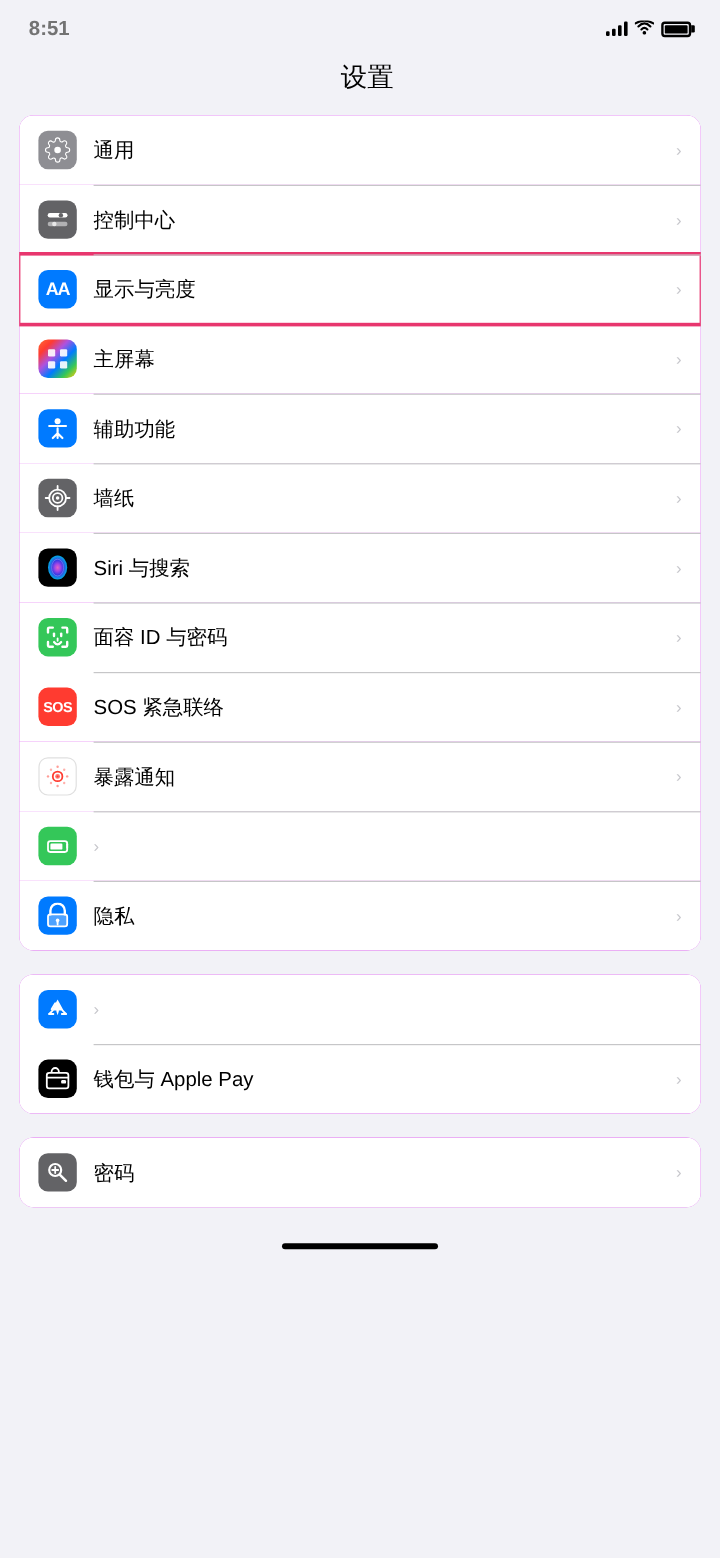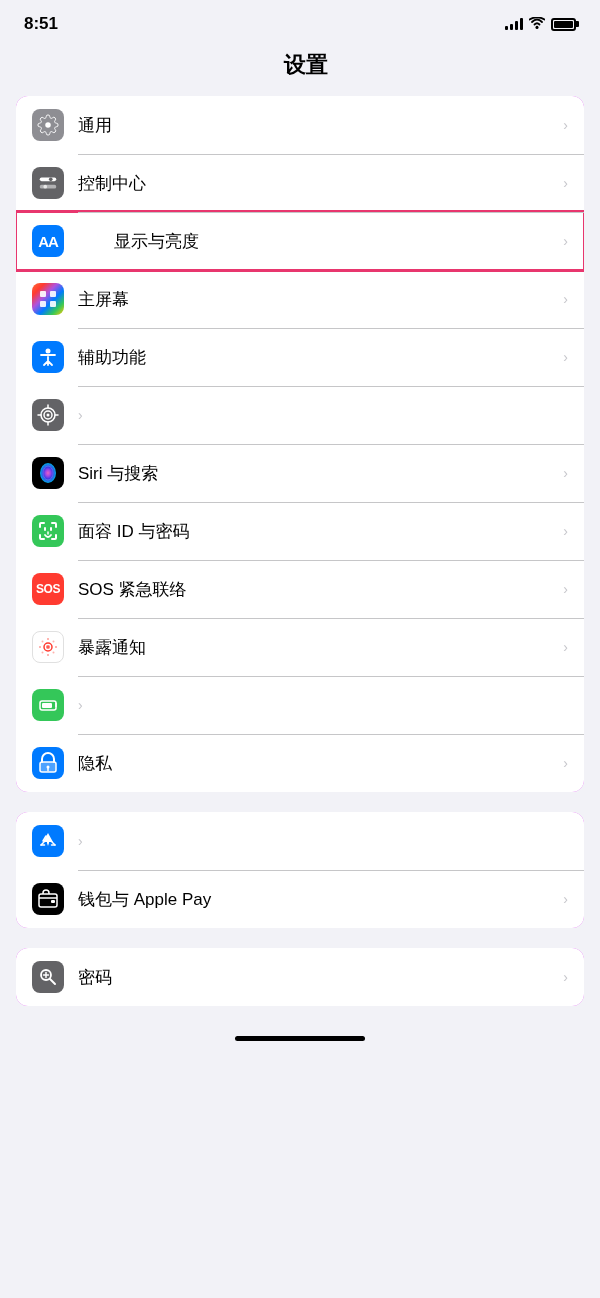--- a/index.html
+++ b/index.html
@@ -16,21 +16,21 @@
     .status-bar {
       display: flex;
       justify-content: space-between;
       align-items: center;
       padding: 14px 24px 8px 24px;
       background: #f2f2f7;
     }
     .status-time {
       font-size: 17px;
       font-weight: 600;
-      color: #000000;
+      color: #737373;
     }
     .status-icons {
       display: flex;
       align-items: center;
       gap: 6px;
     }
     .signal-bars {
       display: flex;
       align-items: flex-end;
       gap: 2px;
@@ -71,21 +71,21 @@
       width: 100%;
       height: 100%;
       background: #000;
       border-radius: 1px;
     }
 
     
     .page-title {
       text-align: center;
       font-size: 22px;
-      font-weight: 700;
+      font-weight: 400;
       color: #000;
       padding: 8px 0 16px 12px;
       background: #f2f2f7;
     }
 
     
     .settings-group {
       background: #f2f2f7;
       margin-bottom: 20px;
     }
@@ -114,21 +114,20 @@
       left: 62px;
       right: 0;
       height: 0.5px;
       background: #c6c6c8;
     }
 
     .settings-item.highlighted {
       outline: 3px solid #e8366e;
       outline-offset: -1px;
       z-index: 2;
-      gap: 36px;
     }
 
     .item-icon {
       width: 32px;
       height: 32px;
       border-radius: 8px;
       display: flex;
       align-items: center;
       justify-content: center;
       margin-right: 14px;
@@ -275,20 +274,21 @@
         <svg width="22" height="22" viewBox="0 0 22 22">
           <circle cx="11" cy="11" r="7" stroke="white" stroke-width="1.5" fill="none"></circle>
           <circle cx="11" cy="11" r="4" stroke="white" stroke-width="1.5" fill="none"></circle>
           <circle cx="11" cy="11" r="1.5" fill="white"></circle>
           <line x1="11" y1="4" x2="11" y2="1" stroke="white" stroke-width="1.5" stroke-linecap="round"></line>
           <line x1="11" y1="21" x2="11" y2="18" stroke="white" stroke-width="1.5" stroke-linecap="round"></line>
           <line x1="4" y1="11" x2="1" y2="11" stroke="white" stroke-width="1.5" stroke-linecap="round"></line>
           <line x1="21" y1="11" x2="18" y2="11" stroke="white" stroke-width="1.5" stroke-linecap="round"></line>
         </svg>
       </div>
+      <span class="item-label">墙纸</span>
       <span class="item-chevron">›</span>
     </div>
 
     <div class="settings-item">
       <div class="item-icon" style="background: #000; overflow: hidden; border-radius: 8px;">
         <svg width="32" height="32" viewBox="0 0 32 32">
           <defs>
             <radialGradient id="siriGrad" cx="50%" cy="50%" r="50%">
               <stop offset="0%" stop-color="#ff6fd8"></stop>
               <stop offset="30%" stop-color="#b44fff"></stop>

